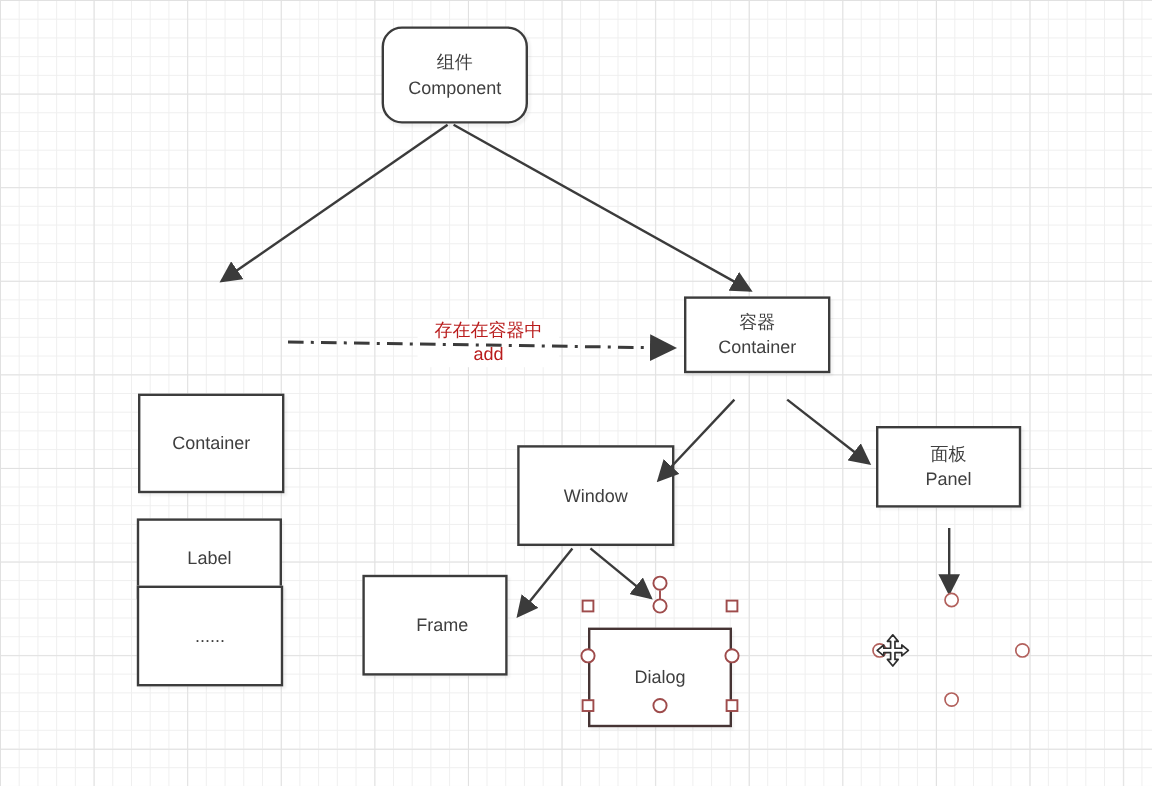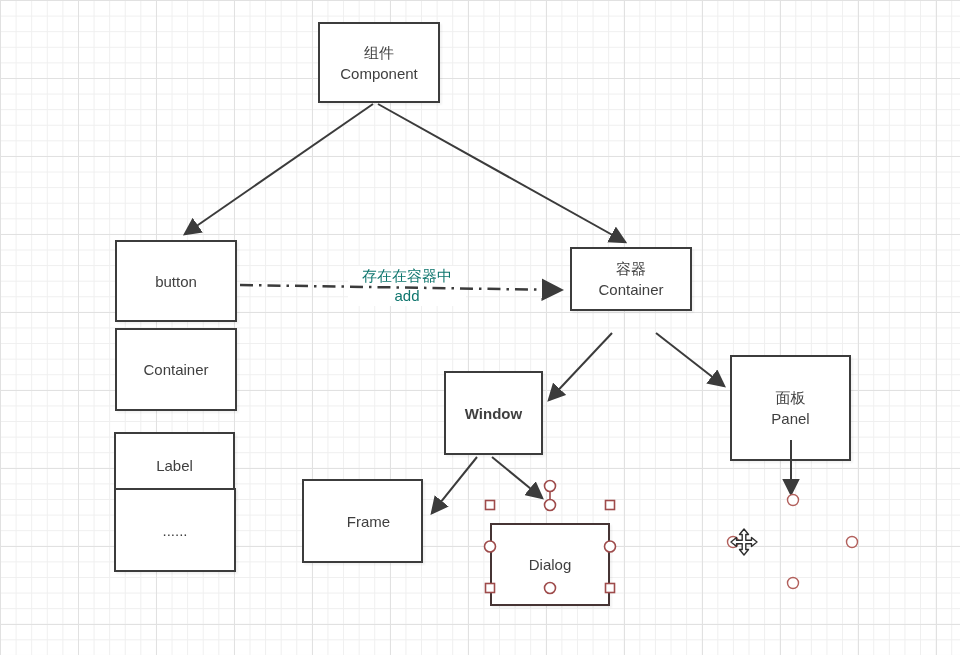--- a/index.html
+++ b/index.html
@@ -23,61 +23,58 @@
     background:#ffffff;
     display:flex;flex-direction:column;
     align-items:center;justify-content:center;
     color:#3f3f3f;font-size:15px;line-height:21px;
     box-shadow:2px 2px 2px rgba(0,0,0,0.05);
     cursor:default;
   }
   .node span{display:block;text-align:center;}
   .edge-label{
     position:absolute;left:348px;top:266px;width:118px;
-    background:#ffffff;color:#0f766e;font-size:15px;line-height:20px;
+    background:#ffffff;color:#b91c1c;font-size:15px;line-height:20px;
     text-align:center;z-index:3;
   }
   svg.overlay{position:absolute;left:0;top:0;z-index:4;pointer-events:none;}
 </style>
 </head>
 <body>
 
 <div class="canvas">
 
-  <div class="node" style="left:318px;top:22px;width:122px;height:81px;">
+  <div class="node" style="left:318px;top:22px;width:122px;height:81px;border-radius:17px;">
     <span>组件</span>
     <span>Component</span>
   </div>
 
-  <div class="node" style="left:115px;top:240px;width:122px;height:82px;">
-    <span>button</span>
-  </div>
 
   <div class="node" style="left:115px;top:328px;width:122px;height:83px;">
     <span>Container</span>
   </div>
 
   <div class="node" style="left:114px;top:421px;width:121px;height:67px;margin-top:11px;">
     <span>Label</span>
   </div>
 
   <div class="node" style="left:114px;top:488px;width:122px;height:84px;">
     <span>......</span>
   </div>
 
   <div class="node" style="left:570px;top:247px;width:122px;height:64px;">
     <span>容器</span>
     <span>Container</span>
   </div>
 
-  <div class="node" style="left:444px;top:371px;width:99px;height:84px;font-weight:bold;">
+  <div class="node" style="left:431px;top:371px;width:131px;height:84px;">
     <span>Window</span>
   </div>
 
-  <div class="node" style="left:730px;top:355px;width:121px;height:106px;">
+  <div class="node" style="left:730px;top:355px;width:121px;height:68px;">
     <span>面板</span>
     <span>Panel</span>
   </div>
 
   <div class="node" style="left:302px;top:479px;width:121px;height:84px;padding-left:12px;">
     <span>Frame</span>
   </div>
 
   <div class="node" style="left:490px;top:505px;width:120px;height:83px;border-color:#463434;margin-top:18px;">
     <span>Dialog</span>

